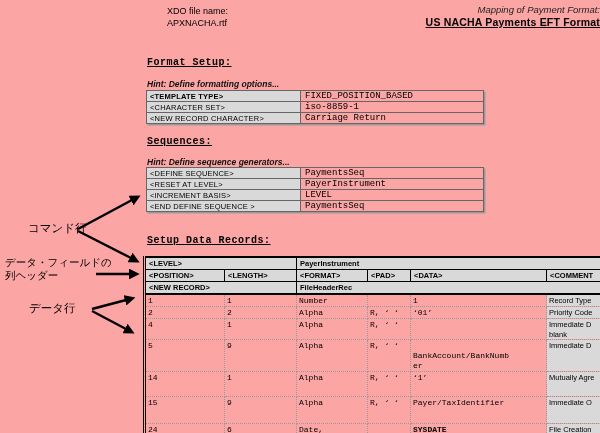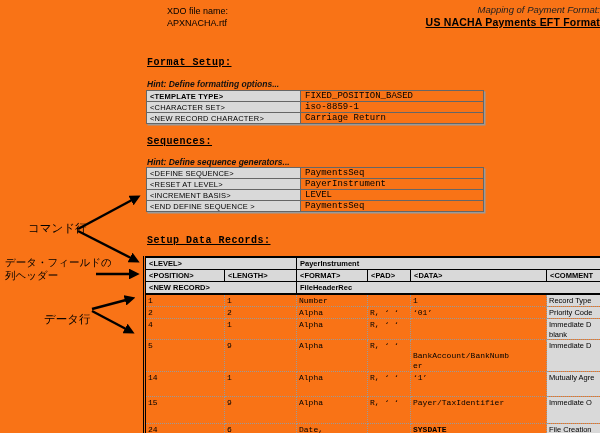--- a/index.html
+++ b/index.html
@@ -1,18 +1,18 @@
 <!DOCTYPE html>
 <html style="--hdr-bg: #d9d9d9;"><head>
 <meta charset="utf-8">
 <style>
   * { margin:0; padding:0; box-sizing:border-box; }
   html,body { background:#ffffff; }
   .page {
-    position:relative; width:600px; height:433px; background:#f97316;
+    position:relative; width:600px; height:433px; background:#fca5a5;
     overflow:hidden; font-family:"Liberation Sans", sans-serif; color:#000;
   }
   
   .hdr-left { position:absolute; left:167px; top:6px; font-size:9px; line-height:11.5px; }
   .hdr-center { position:absolute; left:300px; top:4px; width:300px; text-align:right; }
   .hdr-center .t1 { font-style:italic; font-size:9.5px; color:#222; }
   .hdr-center .t2 { font-weight:bold; font-size:10.5px; text-decoration:underline; margin-top:1px; letter-spacing:0.2px; }
   
   .sec-h {
     position:absolute; font-family:"Liberation Mono", monospace; font-weight:bold;
@@ -67,21 +67,21 @@
   }
   .rec-table tbody td.b { font-weight:bold; }
   .rec-table tbody tr.r1{height:10px} .rec-table tbody tr.r2{height:10px}
   .rec-table tbody tr.r3{height:21px} .rec-table tbody tr.r4{height:31px}
   .rec-table tbody tr.r5{height:25px} .rec-table tbody tr.r6{height:27px}
   .rec-table tbody tr.r7{height:20px}
   
   .jp { position:absolute; font-size:11.5px; color:#000; white-space:nowrap; }
   .lbl-command { left:28px; top:221px; }
   .lbl-field { left:5px; top:256px; font-size:10.5px; line-height:12.5px; }
-  .lbl-datarow { left:44px; top:301px;margin-top:11px; }
+  .lbl-datarow { left:29px; top:301px; }
   
   .arrows { position:absolute; left:0; top:0; width:600px; height:433px; pointer-events:none; }
 </style>
 </head>
 <body>
 
 <div class="page">
 
   <div class="hdr-left">
     <div>XDO file name:</div>

